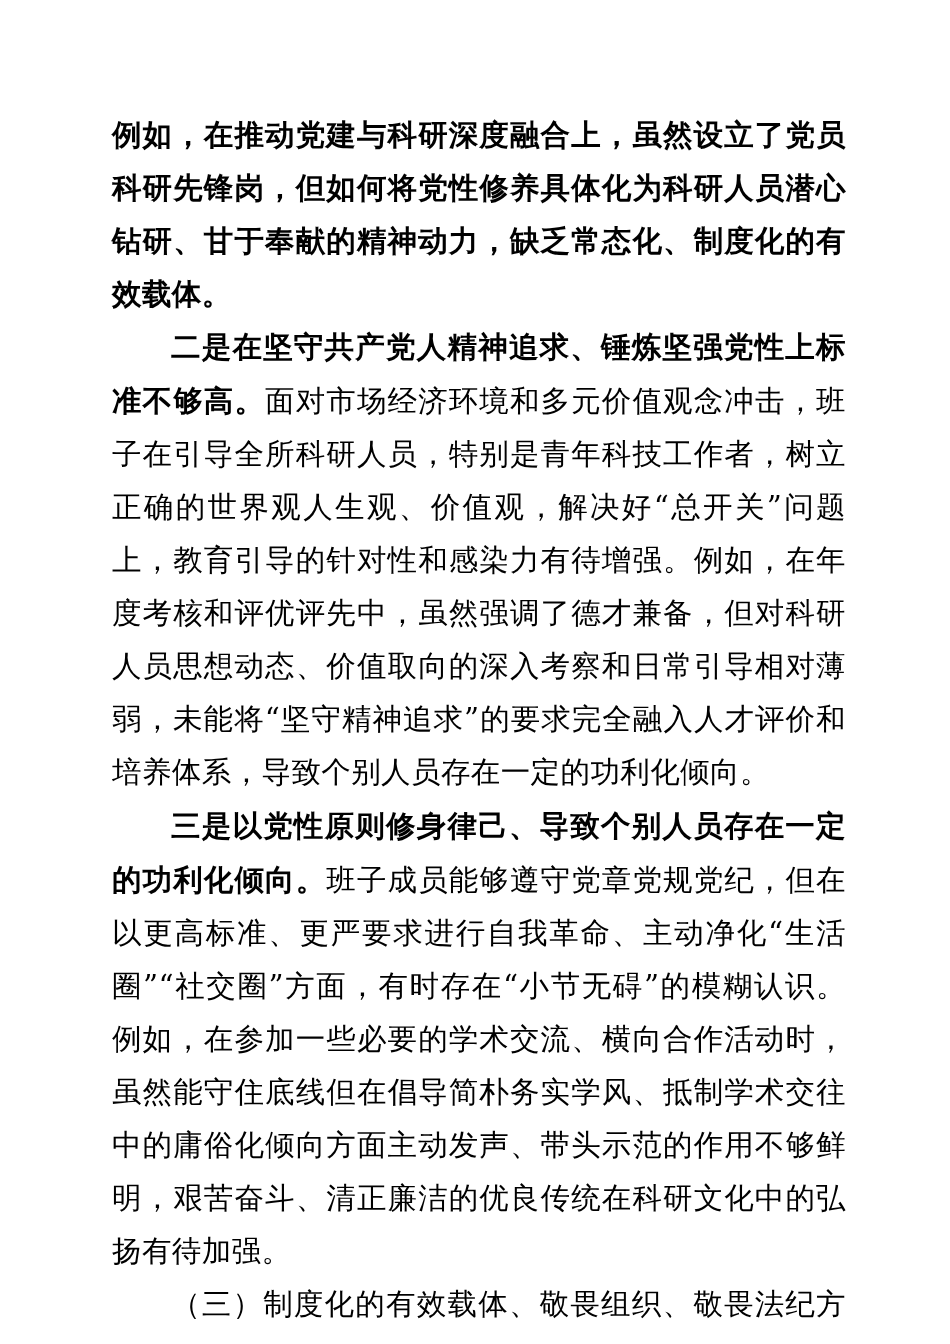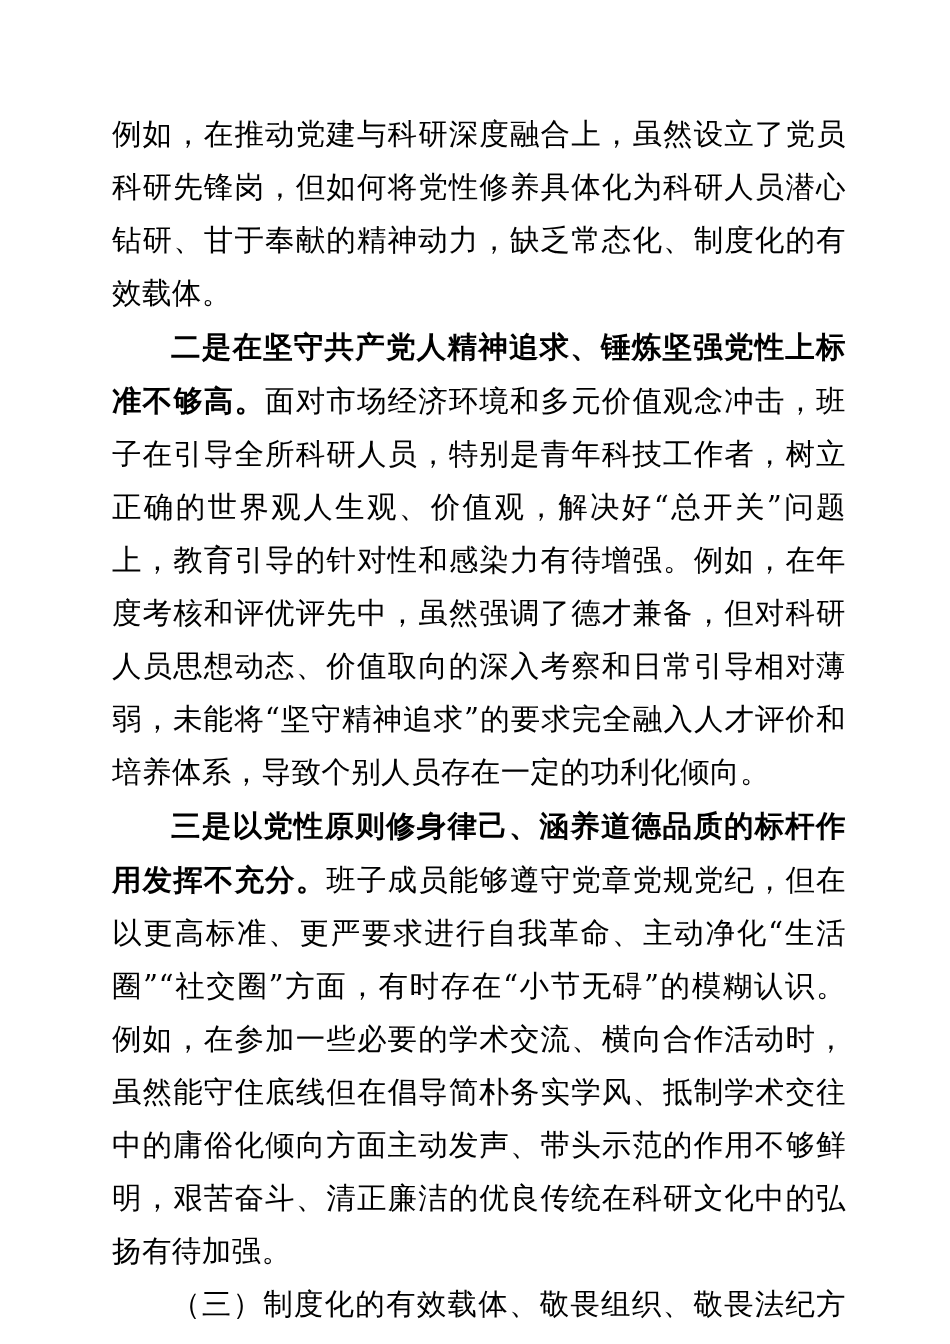--- a/index.html
+++ b/index.html
@@ -41,19 +41,19 @@
   }
   .heading-para {
     text-indent: 2em;
   }
 </style>
 </head>
 <body>
 
 <div class="page">
   <div class="doc-body">
-    <p class="para" id="para-1" style="text-indent: 0px;"><span>例如，在推动党建与科研深度融合上，虽然设立了党员科研先锋岗，但如何将党性修养具体化为科研人员潜心钻研、甘于奉献的精神动力，缺乏常态化、制度化的有效载体。</span></p>
+    <p class="para" id="para-1" style="text-indent: 0px; font-weight: bold;"><span>例如，在推动党建与科研深度融合上，虽然设立了党员科研先锋岗，但如何将党性修养具体化为科研人员潜心钻研、甘于奉献的精神动力，缺乏常态化、制度化的有效载体。</span></p>
     <p class="para heading-para" id="para-2"><span class="bold">二是在坚守共产党人精神追求、锤炼坚强党性上标准不够高。</span><span>面对市场经济环境和多元价值观念冲击，班子在引导全所科研人员，特别是青年科技工作者，树立正确的世界观人生观、价值观，解决好“总开关”问题上，教育引导的针对性和感染力有待增强。例如，在年度考核和评优评先中，虽然强调了德才兼备，但对科研人员思想动态、价值取向的深入考察和日常引导相对薄弱，未能将“坚守精神追求”的要求完全融入人才评价和培养体系，导致个别人员存在一定的功利化倾向。</span></p>
-    <p class="para heading-para" id="para-3"><span class="bold">三是以党性原则修身律己、涵养道德品质的标杆作用发挥不充分。</span><span>班子成员能够遵守党章党规党纪，但在以更高标准、更严要求进行自我革命、主动净化“生活圈”“社交圈”方面，有时存在“小节无碍”的模糊认识。例如，在参加一些必要的学术交流、横向合作活动时，虽然能守住底线但在倡导简朴务实学风、抵制学术交往中的庸俗化倾向方面主动发声、带头示范的作用不够鲜明，艰苦奋斗、清正廉洁的优良传统在科研文化中的弘扬有待加强。</span></p>
+    <p class="para heading-para" id="para-3"><span class="bold">三是以党性原则修身律己、导致个别人员存在一定的功利化倾向。</span><span>班子成员能够遵守党章党规党纪，但在以更高标准、更严要求进行自我革命、主动净化“生活圈”“社交圈”方面，有时存在“小节无碍”的模糊认识。例如，在参加一些必要的学术交流、横向合作活动时，虽然能守住底线但在倡导简朴务实学风、抵制学术交往中的庸俗化倾向方面主动发声、带头示范的作用不够鲜明，艰苦奋斗、清正廉洁的优良传统在科研文化中的弘扬有待加强。</span></p>
     <p class="para heading-para" id="para-4"><span>（三）制度化的有效载体、敬畏组织、敬畏法纪方面</span></p>
     <p class="para heading-para" id="para-5"><span class="bold">一是践行新时代党的群众路线，“四下基层”服务产业需求的精准度有待提升。</span></p>
   </div>
 </div>
 
 </body></html>

